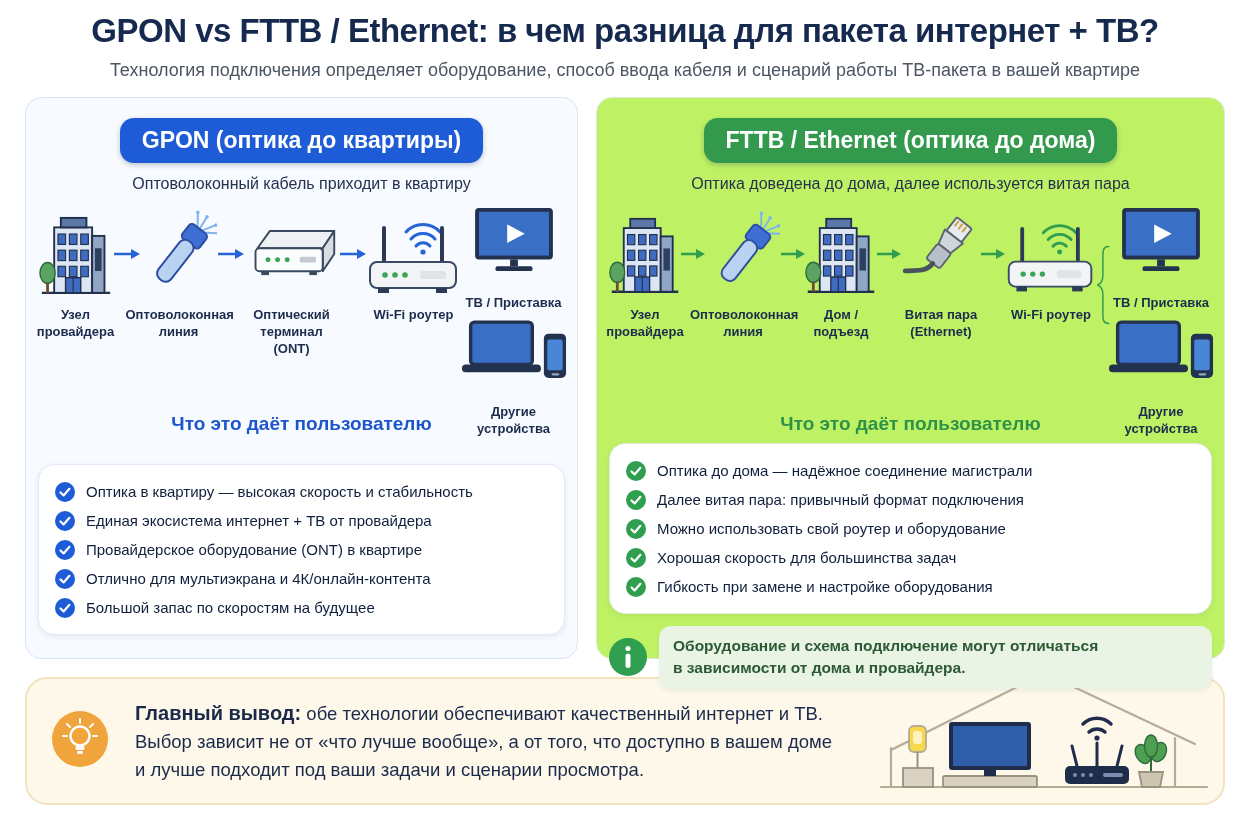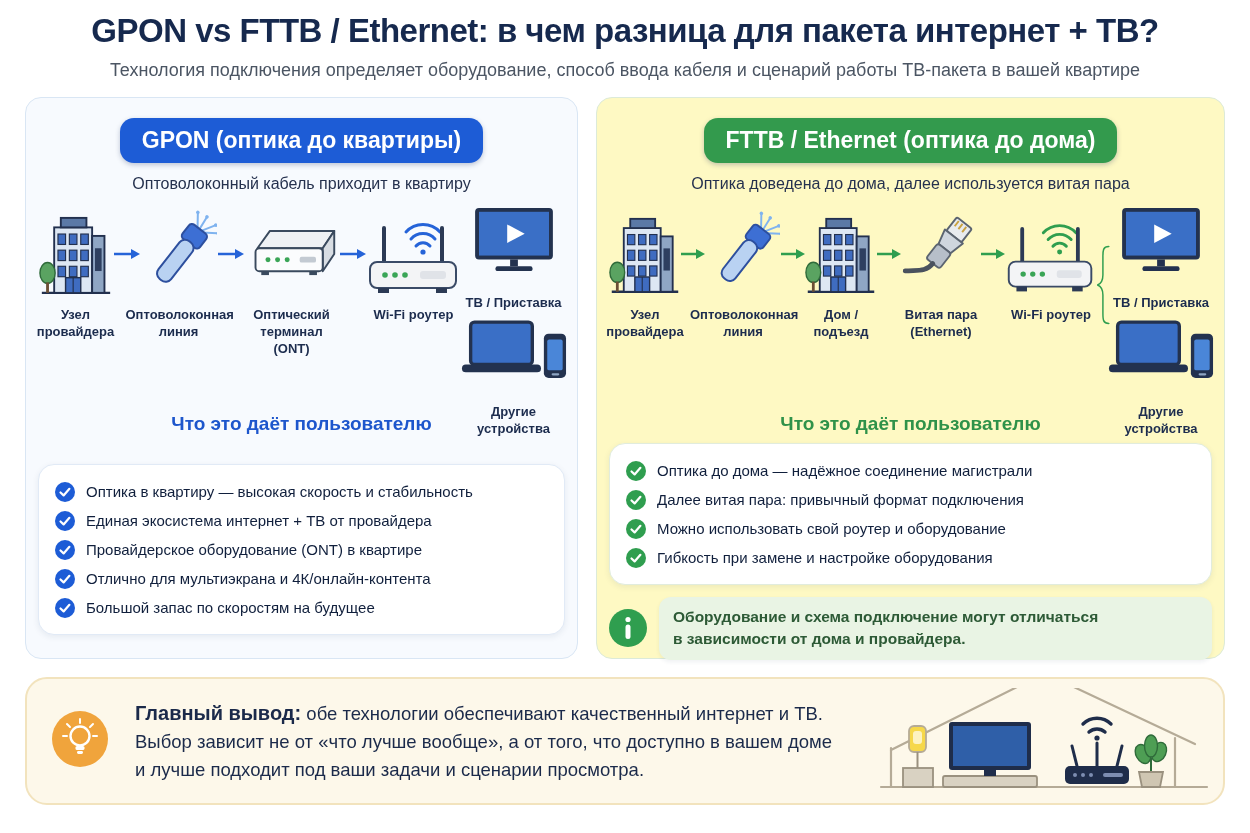--- a/index.html
+++ b/index.html
@@ -8,21 +8,21 @@
   .page { width:1250px; height:833px; padding:12px 25px 10px; }
 
   
   .hd-title { text-align:center; font-size:33px; font-weight:800; color:#16294e; letter-spacing:-0.5px; }
   .hd-sub { text-align:center; font-size:18px; color:#4b5563; margin-top:10px; }
 
   
   .cols { display:flex; gap:18px; margin-top:16px; align-items:stretch; }
   .panel { border-radius:16px; padding:12px 12px 12px; height:562px; }
   .panel.blue { width:553px; background:#f7fafe; border:1.5px solid #d9e6f4; }
-  .panel.green { width:629px; background:#fef9c3; border:1.5px solid #dcead9; }
+  .panel.green { width:629px; background:#bef264; border:1.5px solid #dcead9; }
 
   .badge { margin:8px auto 4px; width:max-content; padding:9px 22px; border-radius:14px;
     color:#fff; font-size:23px; font-weight:700; box-shadow:0 2px 5px rgba(20,40,90,.25); }
   .badge.blue { background:#1d5cd6; }
   .badge.green { background:#339a4d; }
   .badge .bname { font-weight:800; }
   .tagline { text-align:center; font-size:16px; color:#25314e; margin-top:12px; }
 
   
   .chain { display:flex; justify-content:center; align-items:flex-start; margin-top:10px; height:208px; }
@@ -460,20 +460,29 @@
           <span class="ben-text">Далее витая пара: привычный формат подключения</span>
         </div>
         <div class="ben-row">
           <span class="chk">
               <svg width="20" height="20" viewBox="0 0 20 20">
                 <circle cx="10" cy="10" r="10" fill="#2f9e4f"></circle>
                 <path d="M5.5,10.5 L8.6,13.4 L14.4,6.8" stroke="#fff" stroke-width="2.2" fill="none" stroke-linecap="round" stroke-linejoin="round"></path>
               </svg>
             </span>
           <span class="ben-text">Можно использовать свой роутер и оборудование</span>
+        </div>
+        <div class="ben-row">
+          <span class="chk">
+              <svg width="20" height="20" viewBox="0 0 20 20">
+                <circle cx="10" cy="10" r="10" fill="#2f9e4f"></circle>
+                <path d="M5.5,10.5 L8.6,13.4 L14.4,6.8" stroke="#fff" stroke-width="2.2" fill="none" stroke-linecap="round" stroke-linejoin="round"></path>
+              </svg>
+            </span>
+          <span class="ben-text">Хорошая скорость для большинства задач</span>
         </div>
         <div class="ben-row">
           <span class="chk">
               <svg width="20" height="20" viewBox="0 0 20 20">
                 <circle cx="10" cy="10" r="10" fill="#2f9e4f"></circle>
                 <path d="M5.5,10.5 L8.6,13.4 L14.4,6.8" stroke="#fff" stroke-width="2.2" fill="none" stroke-linecap="round" stroke-linejoin="round"></path>
               </svg>
             </span>
           <span class="ben-text">Гибкость при замене и настройке оборудования</span>
         </div>

